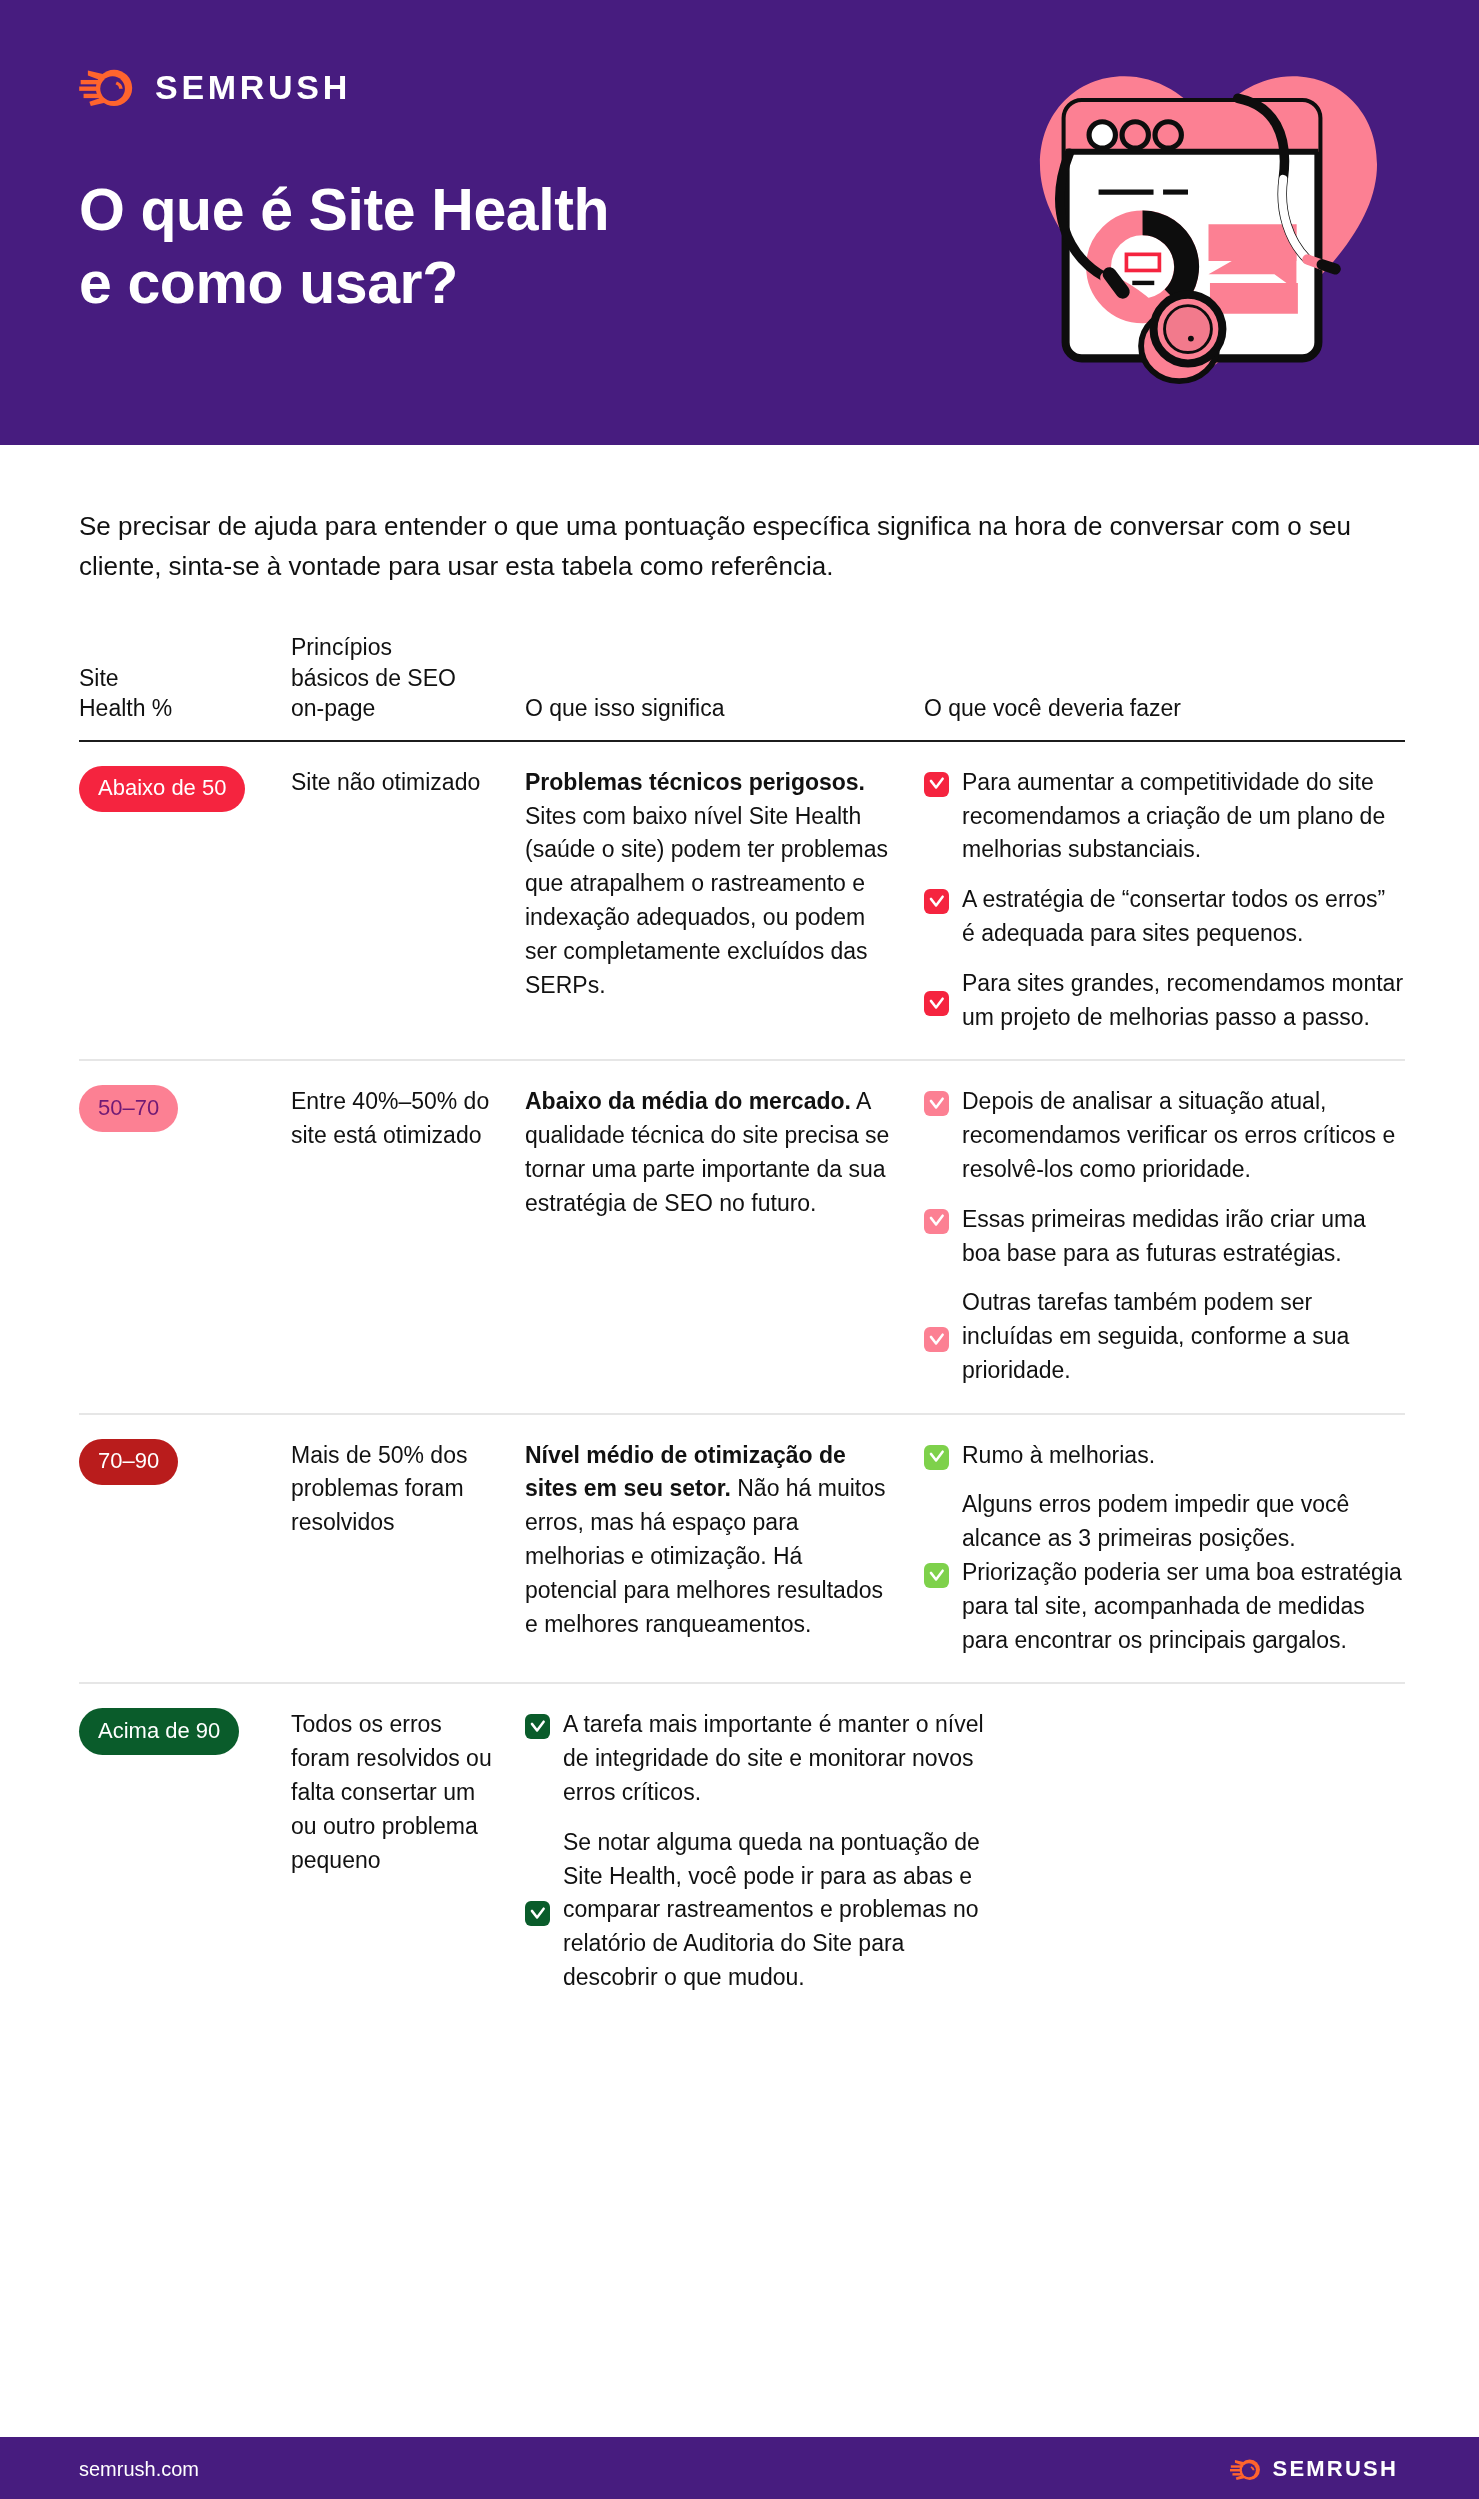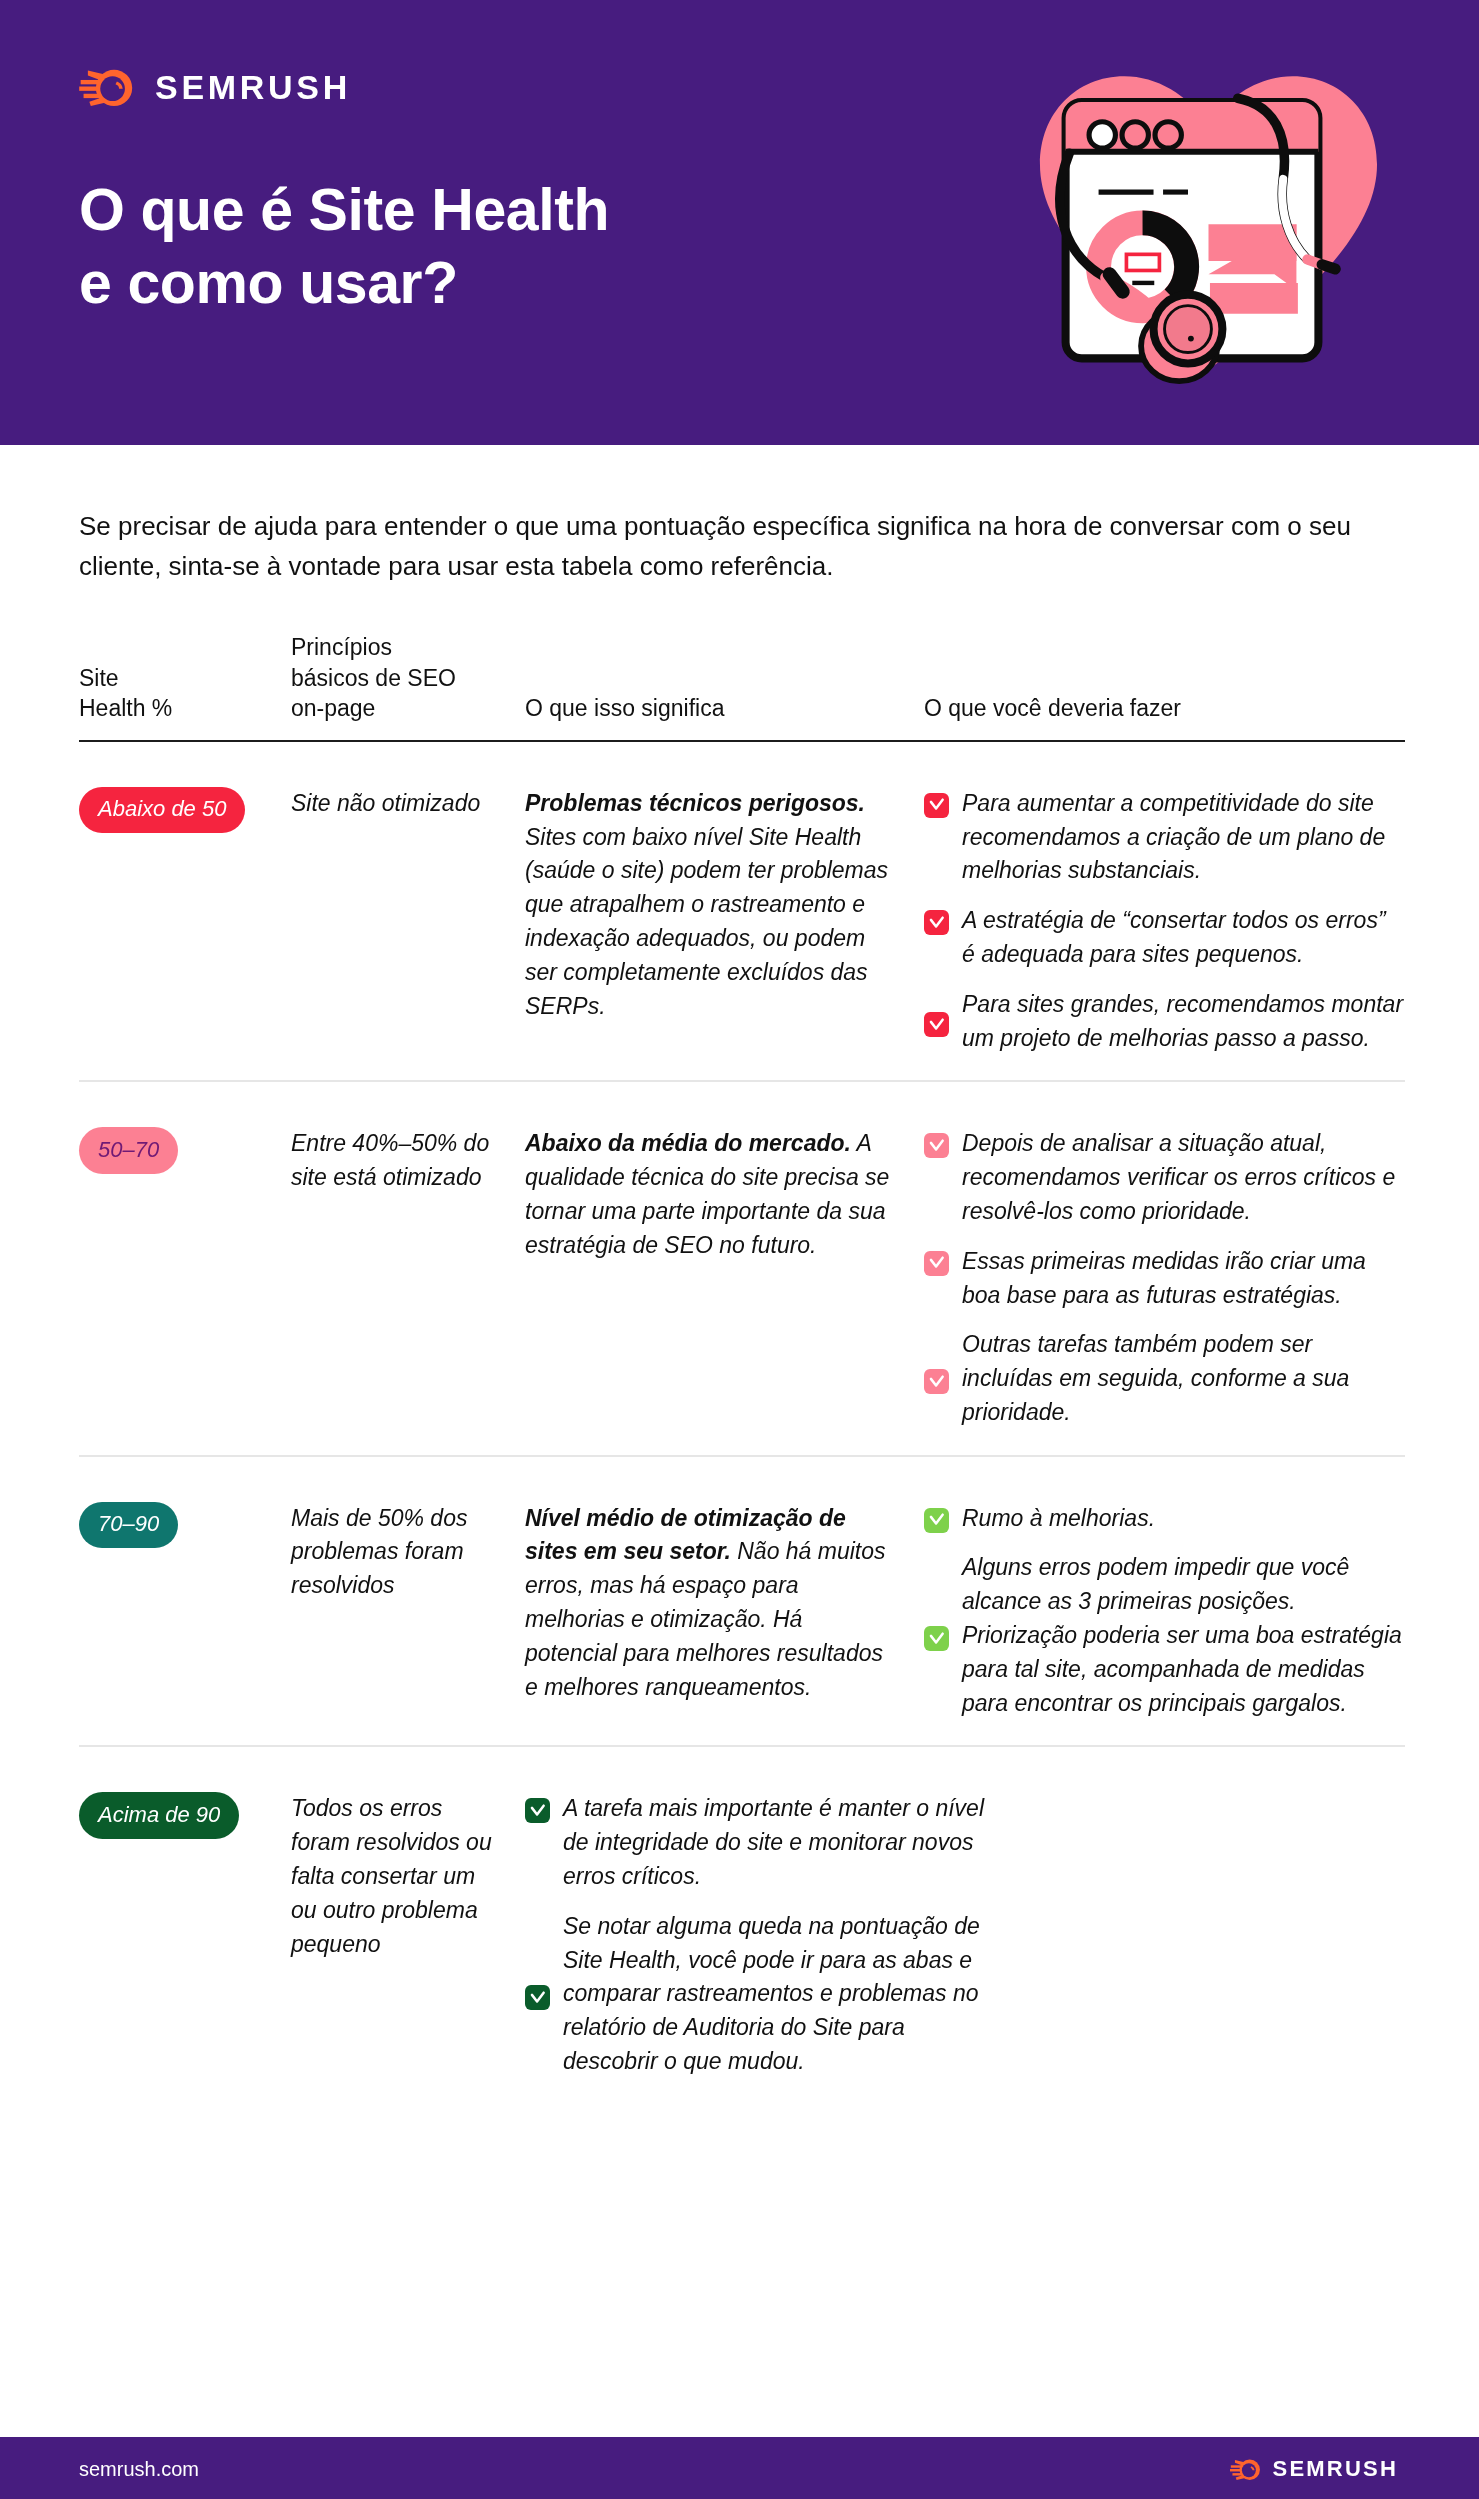--- a/index.html
+++ b/index.html
@@ -75,25 +75,24 @@
     line-height: 1.33;
     color: #111111;
   }
   .c1 { width: 212px; flex: 0 0 212px; }
   .c2 { width: 234px; flex: 0 0 234px; }
   .c3 { width: 399px; flex: 0 0 399px; }
   .c4 { width: 480px; flex: 0 0 480px; }
 
   .trow {
     display: flex;
-    padding-top: 45px;
+    padding-top: 24px;
     padding-bottom: 25px;
     border-bottom: 2.2px solid #e6e6e6;
     align-items: flex-start;
-    font-style: italic;
   }
   .trow.last { border-bottom: none; }
 
   .badge {
     display: inline-block;
     border-radius: 732px;
     color: #ffffff;
     font-size: 22px;
     font-weight: 400;
     line-height: 1;
@@ -303,21 +302,21 @@
                   <svg viewBox="0 0 24 24" xmlns="http://www.w3.org/2000/svg">
                     <path d="M4 8 L11 17 L20 5" fill="none" stroke="#ffffff" stroke-width="3.4" stroke-linecap="round" stroke-linejoin="round"></path>
                   </svg>
                 </span>
                 <span class="check-text">Outras tarefas também podem ser incluídas em seguida, conforme a sua prioridade.</span>
               </li>
             </ul>
           </div>
         </div>
         <div class="trow">
-          <div class="c1"><span class="badge" style="background: #0f766e; color: rgb(255, 255, 255);">70–90</span></div>
+          <div class="c1"><span class="badge" style="background: #b91c1c; color: rgb(255, 255, 255);">70–90</span></div>
           <div class="c2 cell-text">Mais de 50% dos problemas foram resolvidos</div>
           <div class="c3 cell-text meaning"><span class="lead">Nível médio de otimização de sites em seu setor.</span><span> Não há muitos erros, mas há espaço para melhorias e otimização. Há potencial para melhores resultados e melhores ranqueamentos.</span></div>
           <div class="c4">
             <ul class="checklist">
               <li class="check-item">
                 <span class="check-box" style="background: rgb(126, 209, 75);">
                   <svg viewBox="0 0 24 24" xmlns="http://www.w3.org/2000/svg">
                     <path d="M4 8 L11 17 L20 5" fill="none" stroke="#ffffff" stroke-width="3.4" stroke-linecap="round" stroke-linejoin="round"></path>
                   </svg>
                 </span>

